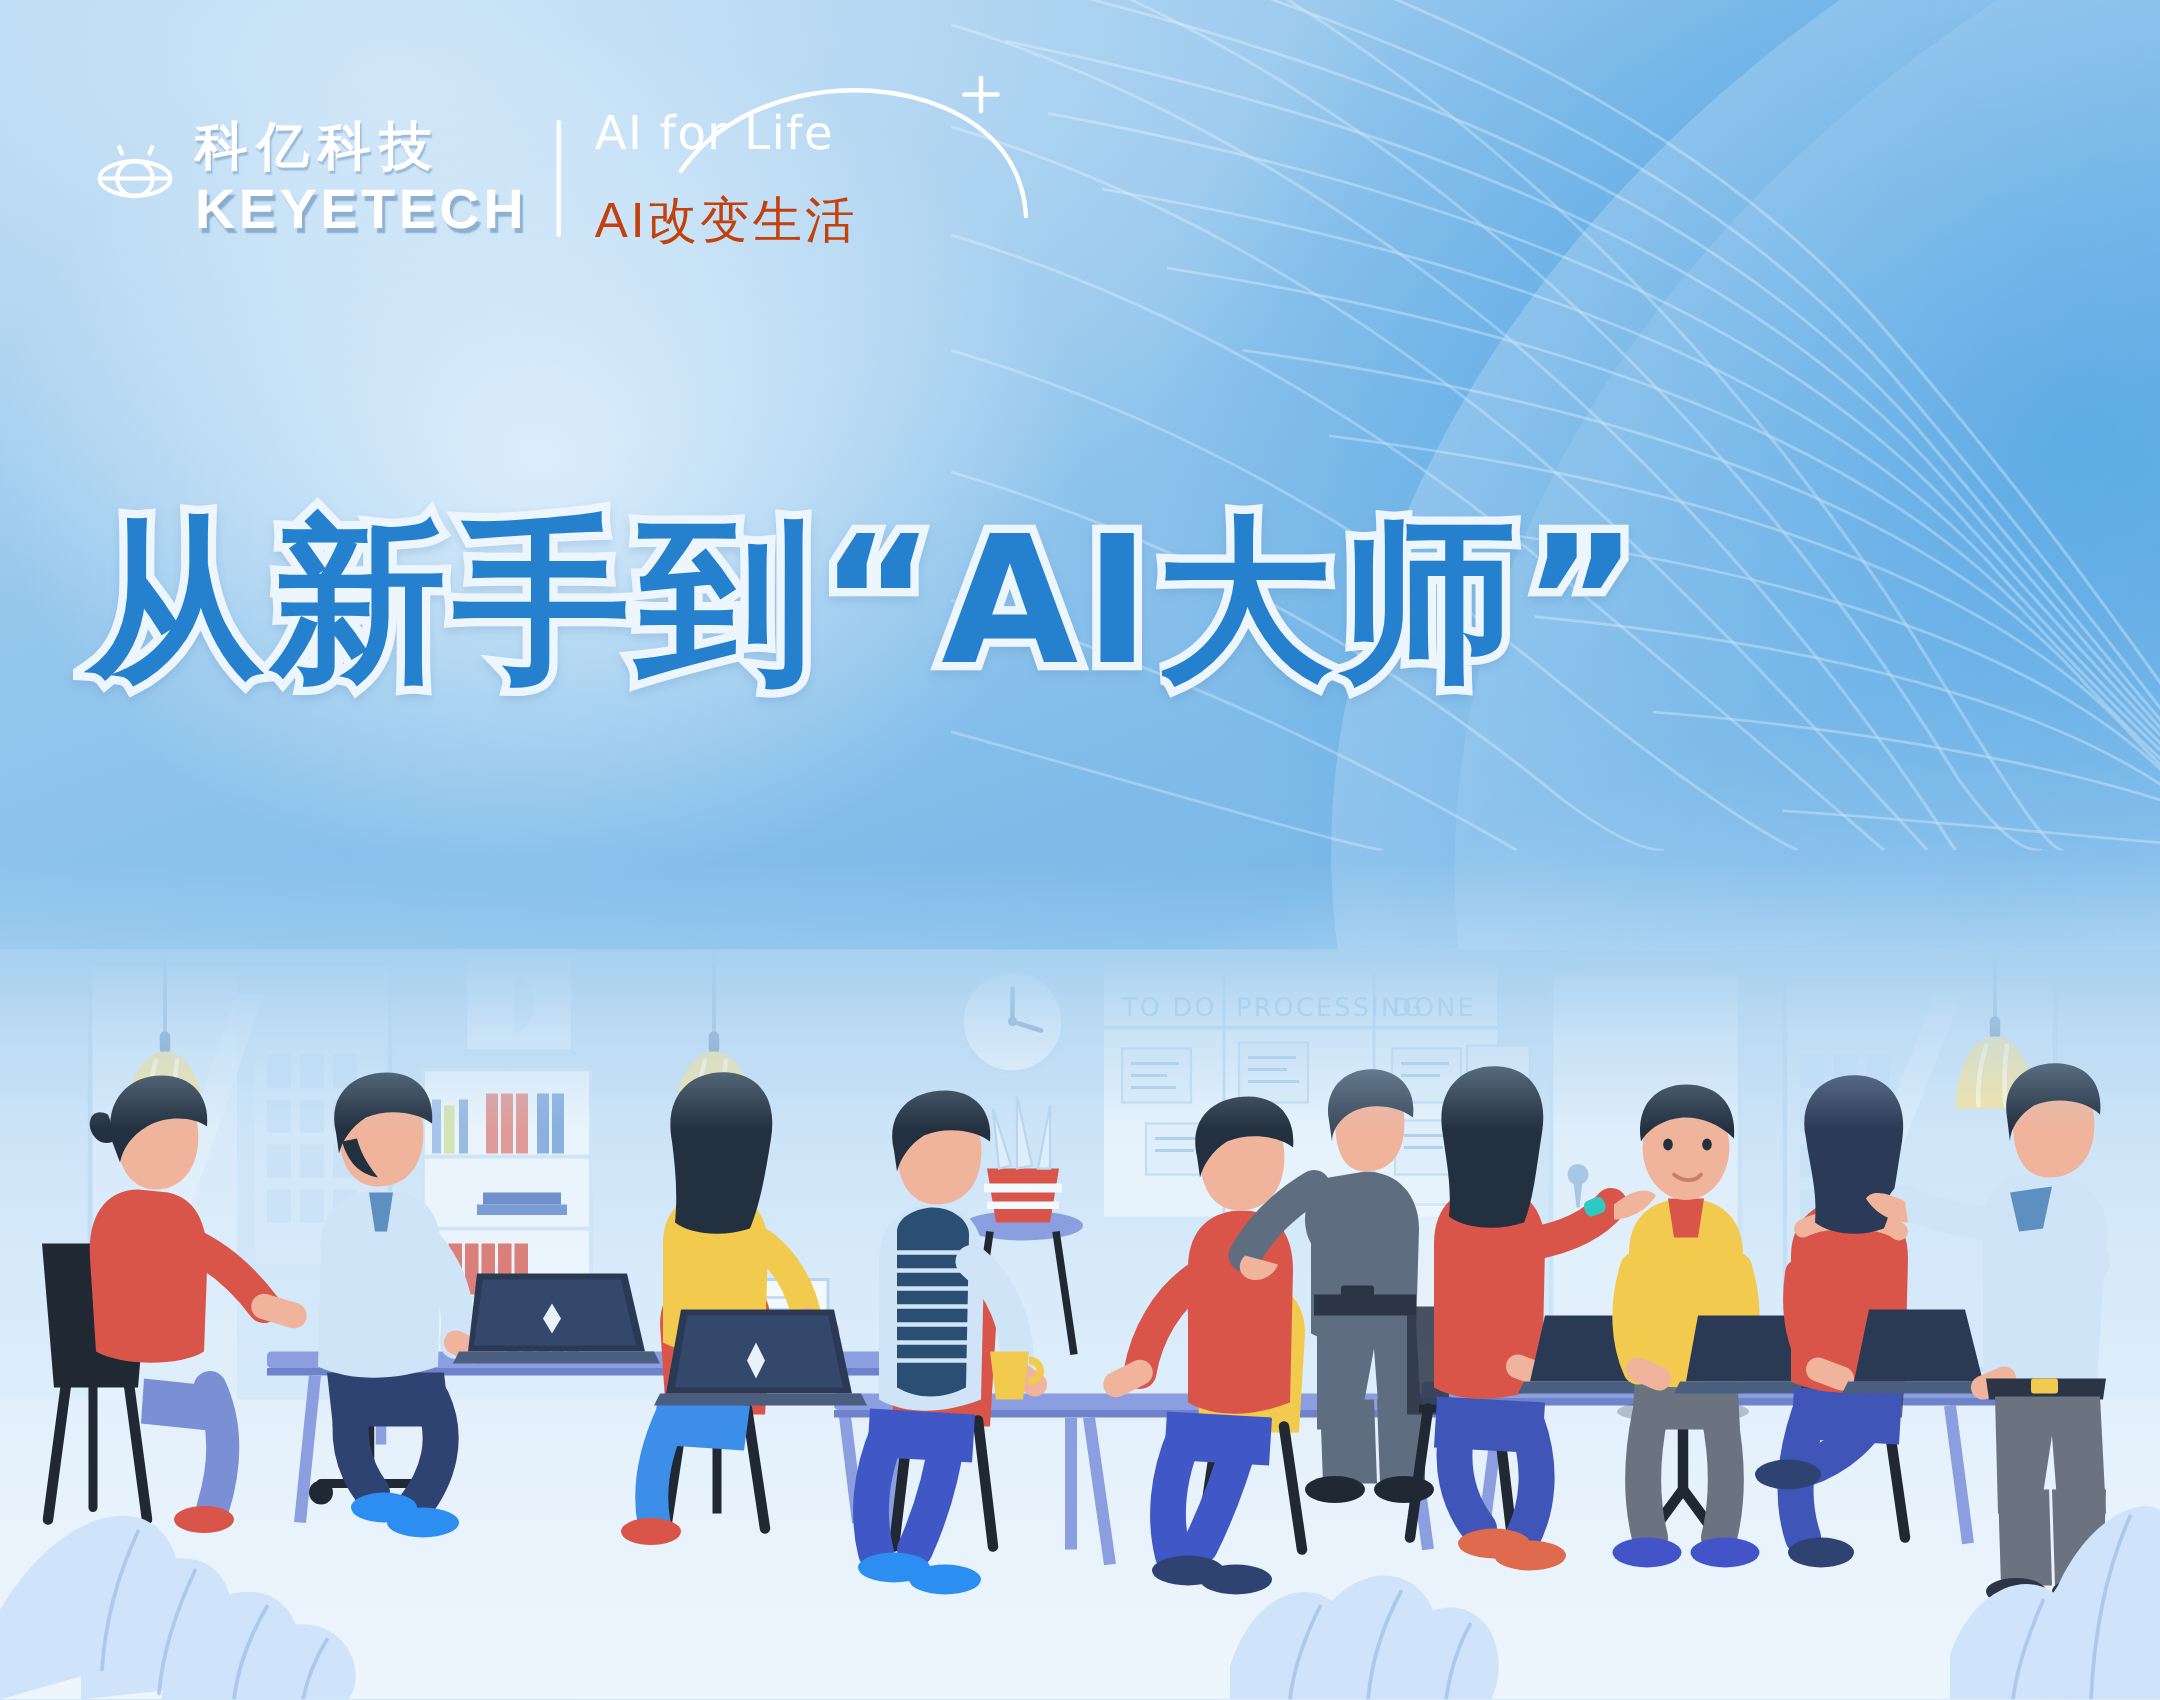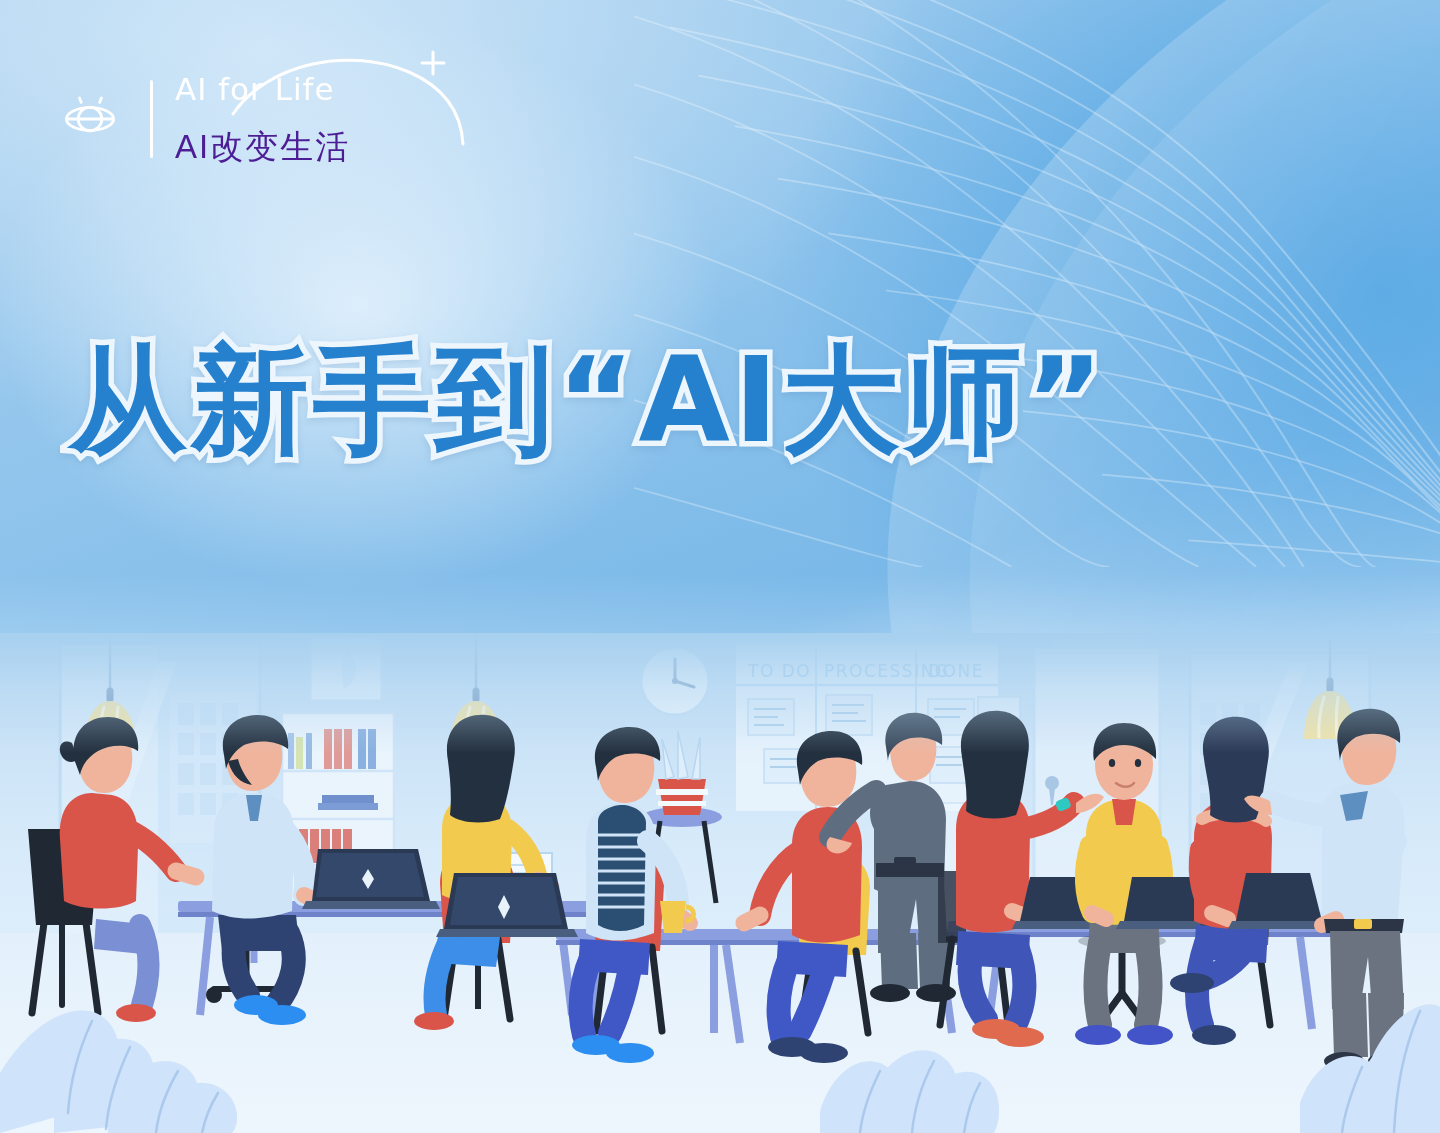--- a/index.html
+++ b/index.html
@@ -50,27 +50,27 @@
   }
   .logo-div{
     width:3px;height:78px;background:#ffffff;opacity:.95;margin:0 22px 0 20px;border-radius:2px;
   }
   .tagline{display:flex;flex-direction:column;line-height:1.1;position:relative;}
   .tag-en{
     font-size:31px;color:#ffffff;letter-spacing:1px;font-weight:400;
     font-family:"DejaVu Sans",sans-serif;
   }
   .tag-cn{
-    font-size:33px;color:#4c1d95;letter-spacing:2px;margin-top:23px;font-weight:400;
+    font-size:33px;color:#c2410c;letter-spacing:2px;margin-top:23px;font-weight:400;
   }
   .tag-arc{position:absolute;left:52px;top:-24px;width:260px;height:110px;pointer-events:none;}
 
   
   .title-main{
-    position:absolute;left:69px;top:322px;z-index:35;
+    position:absolute;left:58px;top:322px;z-index:35;
     font-size:118px;font-weight:800;letter-spacing:4px;
     color:#2580ce;
     white-space:nowrap;
     font-family:"DejaVu Sans","Liberation Sans",sans-serif;
     -webkit-text-stroke:11px #eef6fd;
     paint-order:stroke fill;
     filter:drop-shadow(0 3px 3px rgba(80,130,180,.22));
   }
 
   
@@ -159,20 +159,24 @@
     <svg class="logo-mark" viewBox="0 0 64 64">
       <g fill="none" stroke="#ffffff" stroke-width="3.2" stroke-linecap="round">
         <ellipse cx="32" cy="32" rx="27" ry="13"></ellipse>
         <circle cx="32" cy="32" r="13.5"></circle>
         <path d="M5,32 H58"></path>
         <path d="M22,13 L20,8"></path>
         <path d="M43,13 L45,8"></path>
       </g>
     </svg>
 
+    <div class="logo-words">
+      <span class="logo-cn">科亿科技</span>
+      <span class="logo-en">KEYETECH</span>
+    </div>
 
     <div class="logo-div"></div>
 
     <div class="tagline">
       <svg class="tag-arc" viewBox="0 0 260 110">
         <path d="M6,66 C40,16 120,-2 182,24 C214,38 234,62 236,96" fill="none" stroke="#ffffff" stroke-width="3" stroke-linecap="round"></path>
         <g stroke="#ffffff" stroke-width="3" stroke-linecap="round">
           <path d="M206,4 L206,26"></path>
           <path d="M195,15 L217,15"></path>
         </g>

